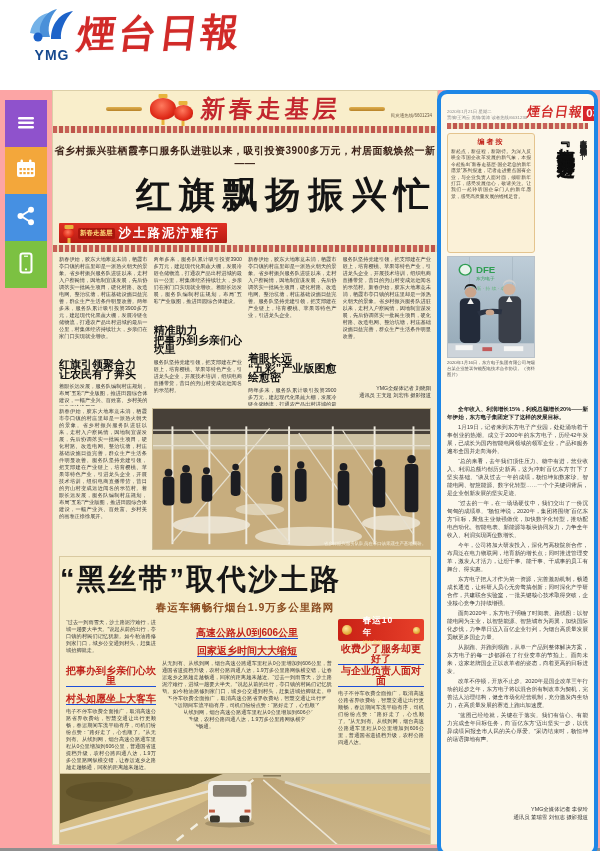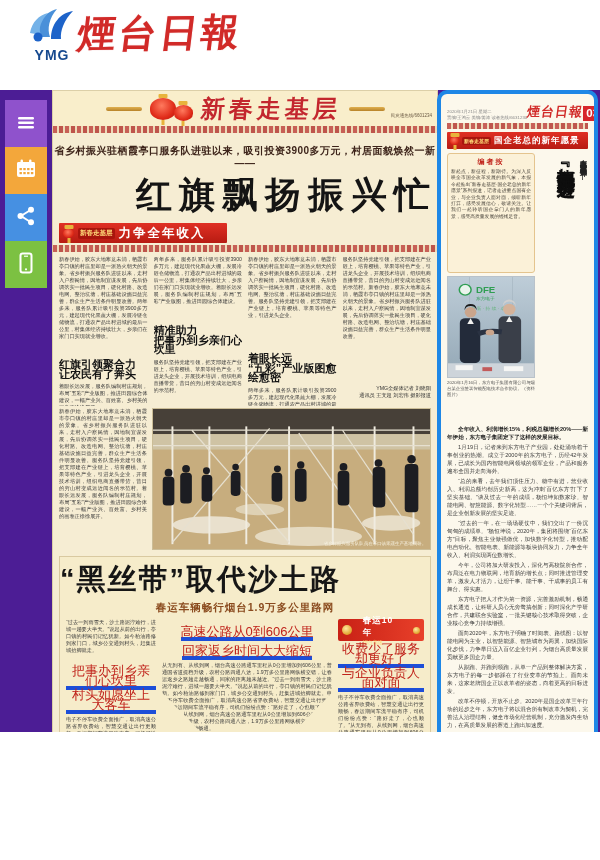--- a/index.html
+++ b/index.html
@@ -1,17 +1,17 @@
 <!DOCTYPE html>
 <html><head>
 <meta charset="utf-8">
 <style>
   *{margin:0;padding:0;box-sizing:border-box}
   html,body{background:#fff}
-  #app{position:relative;width:600px;height:732px;background:#4c1d95;overflow:hidden;
+  #app{position:relative;width:600px;height:851px;background:#fca5a5;overflow:hidden;
        font-family:"Liberation Sans",sans-serif;color:#222}
 
   
   .site-header{position:absolute;left:0;top:0;width:600px;height:90px;background:#fff}
   .ymg{position:absolute;left:20px;top:5px;width:64px;text-align:center}
   .ymg-label{color:#16498f;font-weight:bold;font-size:14px;letter-spacing:1px;margin-top:-4px}
   .masthead-top{position:absolute;left:78px;top:8px;font-family:"DejaVu Serif",serif;
        font-weight:bold;font-size:38px;color:#d12a28;letter-spacing:3px;
        transform:skewX(-8deg) rotate(-1deg);text-shadow:0 0 1px rgba(209,42,40,.4)}
 
@@ -48,21 +48,21 @@
   .photo1{flex:1;position:relative;overflow:hidden;border:1px solid #cbbd97}
   .photo1 svg{display:block;width:100%;height:100%}
 
   
   .a2{position:relative;margin:6px 6px 0;height:306px;background:#f6ecca;border:1px solid #d9c9a0;overflow:hidden}
   .headline2{margin-top:3px;text-align:left;font-weight:900;font-size:29px;color:#161616;letter-spacing:2px}
   .subhead2{margin-top:1px;text-align:center;font-weight:bold;font-size:10.5px;color:#8a4a1e;letter-spacing:1px}
   .a2cols{display:flex;gap:6px;padding:4px 6px;height:164px;overflow:hidden}
   .a2l{width:90px;flex:none}.a2m{flex:1}.a2r{width:86px;flex:none}
   .redh{text-align:center;margin:3px 0 2px}
-  .redh span{display:inline-block;color:#c0241c;font-weight:normal;font-size:13px;line-height:10px;border-bottom:4px solid #1d4ed8}
+  .redh span{display:inline-block;color:#c0241c;font-weight:bold;font-size:10px;line-height:10px;border-bottom:1px solid #1d4ed8}
   .smalltxt{font-size:5.2px;line-height:7px;text-align:justify;color:#3b3b3b;overflow:hidden}
   .vwrap{position:relative}
   .vtext{clip-path:polygon(0 0,100% 0,100% 26%,55% 92%,45% 92%,0 26%)}
   .ad{height:22px;background:linear-gradient(90deg,#c82015,#e8402a);border-radius:2px;display:flex;align-items:center;gap:11px;padding:0 4px;margin-bottom:2px}
   .ad-gold{width:10px;height:10px;border-radius:50%;background:radial-gradient(circle at 40% 35%,#ffe9a0,#e0a22c 70%,#a8721a)}
   .ad-main{color:#fff;font-weight:900;font-size:8.5px;letter-spacing:1px}
   .ad-sub{color:#ffd978;font-size:5px}
   .photo2{position:absolute;left:0;bottom:0;width:100%;height:88px;border-top:1px solid #cbbd97}
   .photo2 svg{display:block;width:100%;height:100%}
 
@@ -181,21 +181,21 @@
     </div>
     <div class="patstrip"></div>
 
     <div>
       <div class="kicker">省乡村振兴驻栖霞亭口服务队进驻以来，吸引投资3900多万元，村居面貌焕然一新——</div>
       <div class="headline1">红旗飘扬振兴忙</div>
       <div class="striprow">
         <div class="redstrip">
           <div class="lan" style="width:11px;height:9px"></div>
           <span class="strip-badge">新春走基层</span>
-          <span class="strip-title">力争全年收入</span>
+          <span class="strip-title">沙土路泥泞难行</span>
         </div>
       </div>
       <div class="patstrip"></div>
 
       <div class="cols">
         <div class="ncol">
           <div style="height:100px;overflow:hidden">新春伊始，胶东大地寒意未消，栖霞市亭口镇的村庄里却是一派热火朝天的景象。省乡村振兴服务队进驻以来，走村入户察民情，因地制宜谋发展，先后协调落实一批民生项目，硬化村路、改造电网、整治坑塘，村庄基础设施日益完善，群众生产生活条件明显改善。两年多来，服务队累计吸引投资3900多万元，建起现代化果蔬大棚，发展冷链仓储物流，打通农产品出村进城的最后一公里，村集体经济持续壮大，乡亲们在家门口实现就业增收。</div>
           <div class="colh">
             <div>红旗引领聚合力</div>
               <div>让农民有了奔头</div>
@@ -375,25 +375,20 @@
       <div class="rphead">
         <div class="rpmeta">
           <div>2020年1月21日 星期二</div>
           <div>责编/王鸿云 美编/姜涛 读者热线/6631230</div>
         </div>
         <div class="rpmast">煙台日報</div>
         <div class="rpno">03</div>
       </div>
       <div class="patstrip" style="height:6px;margin-top:2px"></div>
 
-      <div class="rpbanner">
-        <div class="lan" style="width:9px;height:8px"></div>
-        <span class="rpbadge">新春走基层</span>
-        <span class="rptitle">国企老总的新年愿景</span>
-      </div>
 
       <div class="rpcontent">
         <div class="rpleft">
           <div class="notebox">
             <div class="notetitle">编者按</div>
             <div class="notebody">新起点，新征程，新期待。为深入反映全市国企改革发展的新气象，本报今起推出“新春走基层·国企老总的新年愿景”系列报道，记者走进重点国有企业，与企业负责人面对面，倾听新年打算，感受发展信心，敬请关注。让我们一起聆听国企掌门人的新年愿景，感受高质量发展的铿锵足音。</div>
           </div>
           <div class="dfe">
             <svg viewBox="0 0 80 102" preserveAspectRatio="none">
               <defs>

